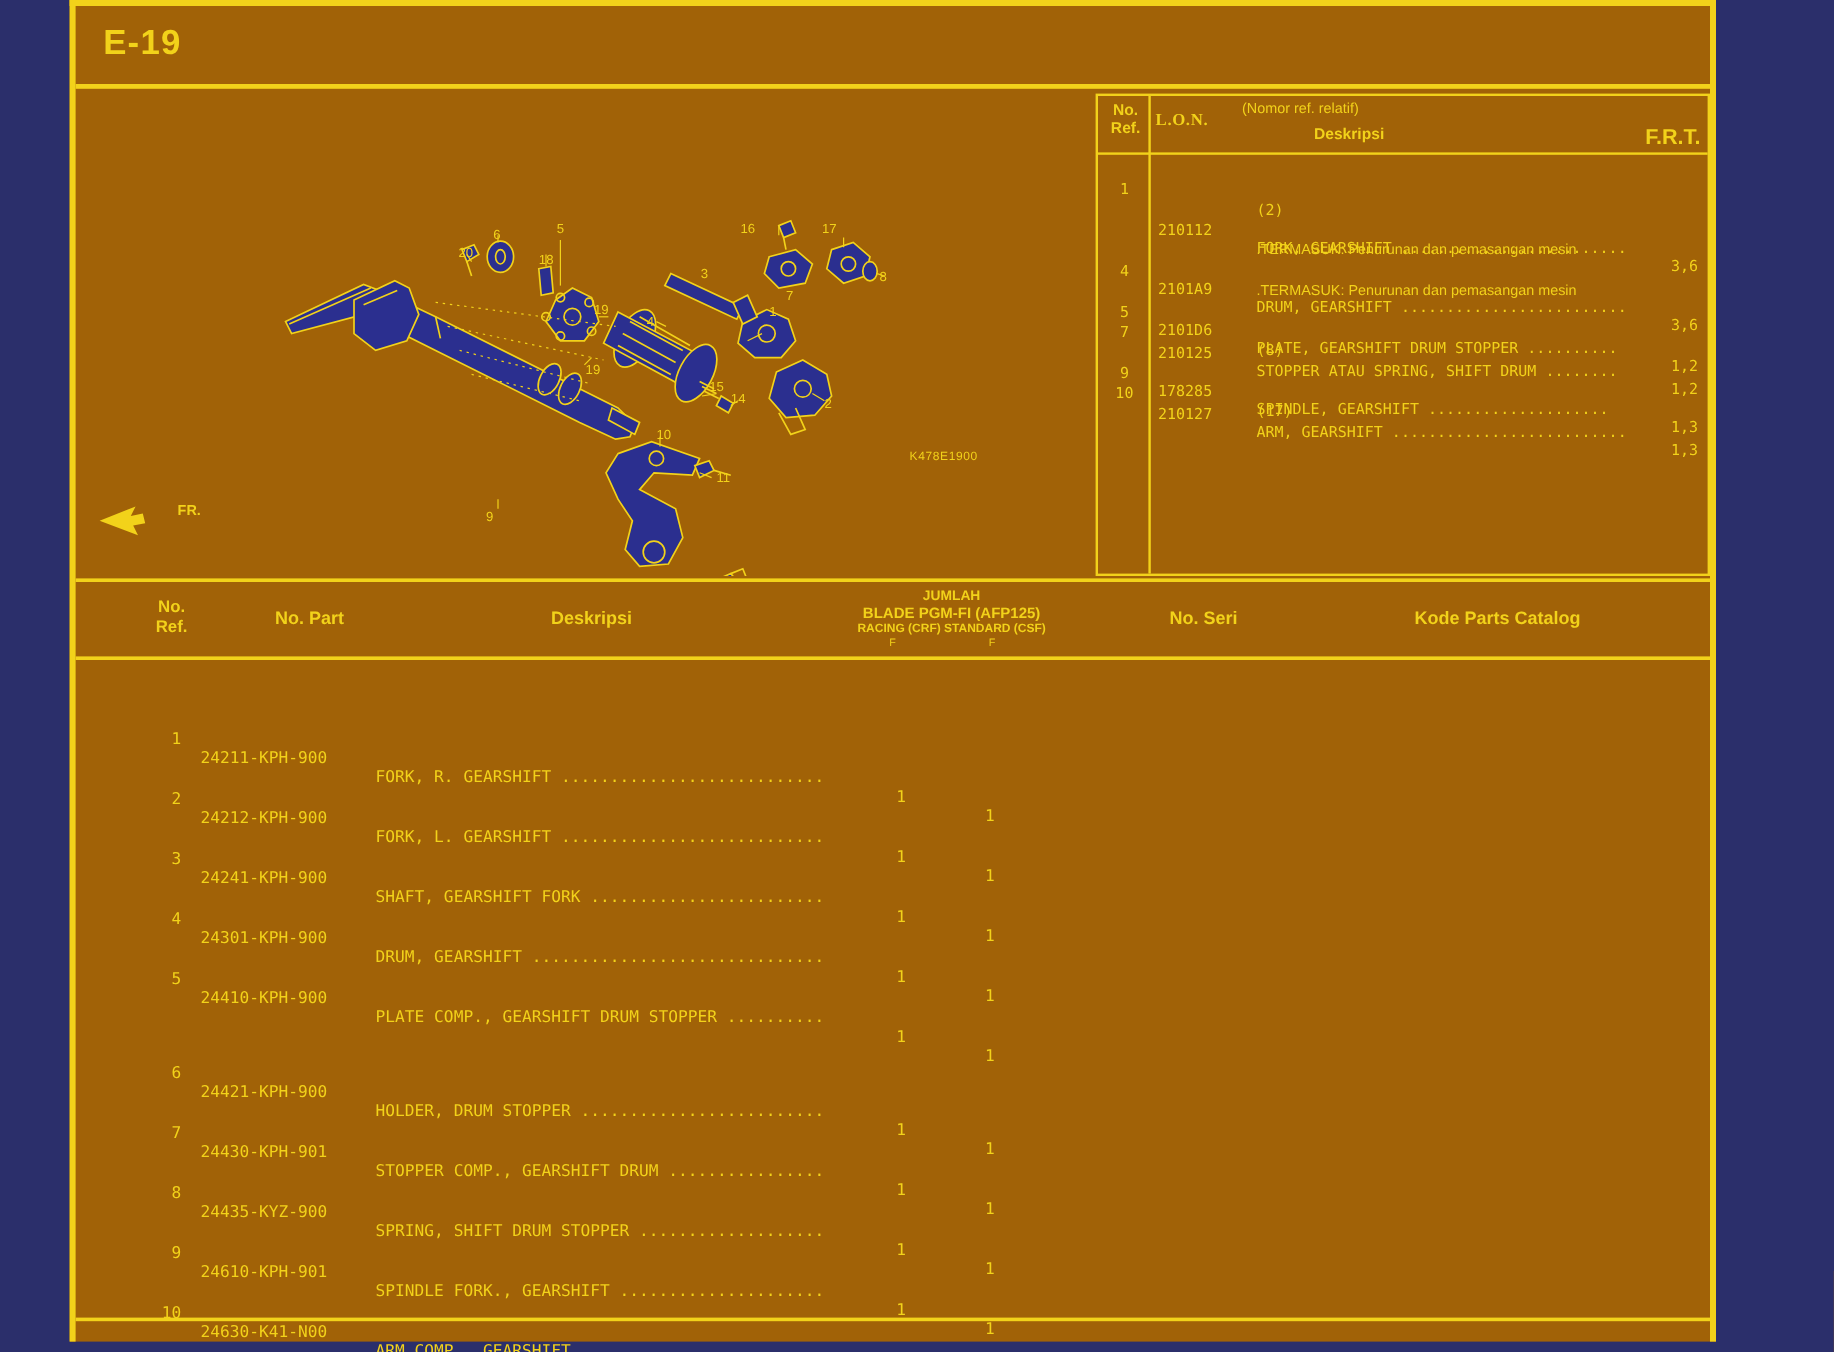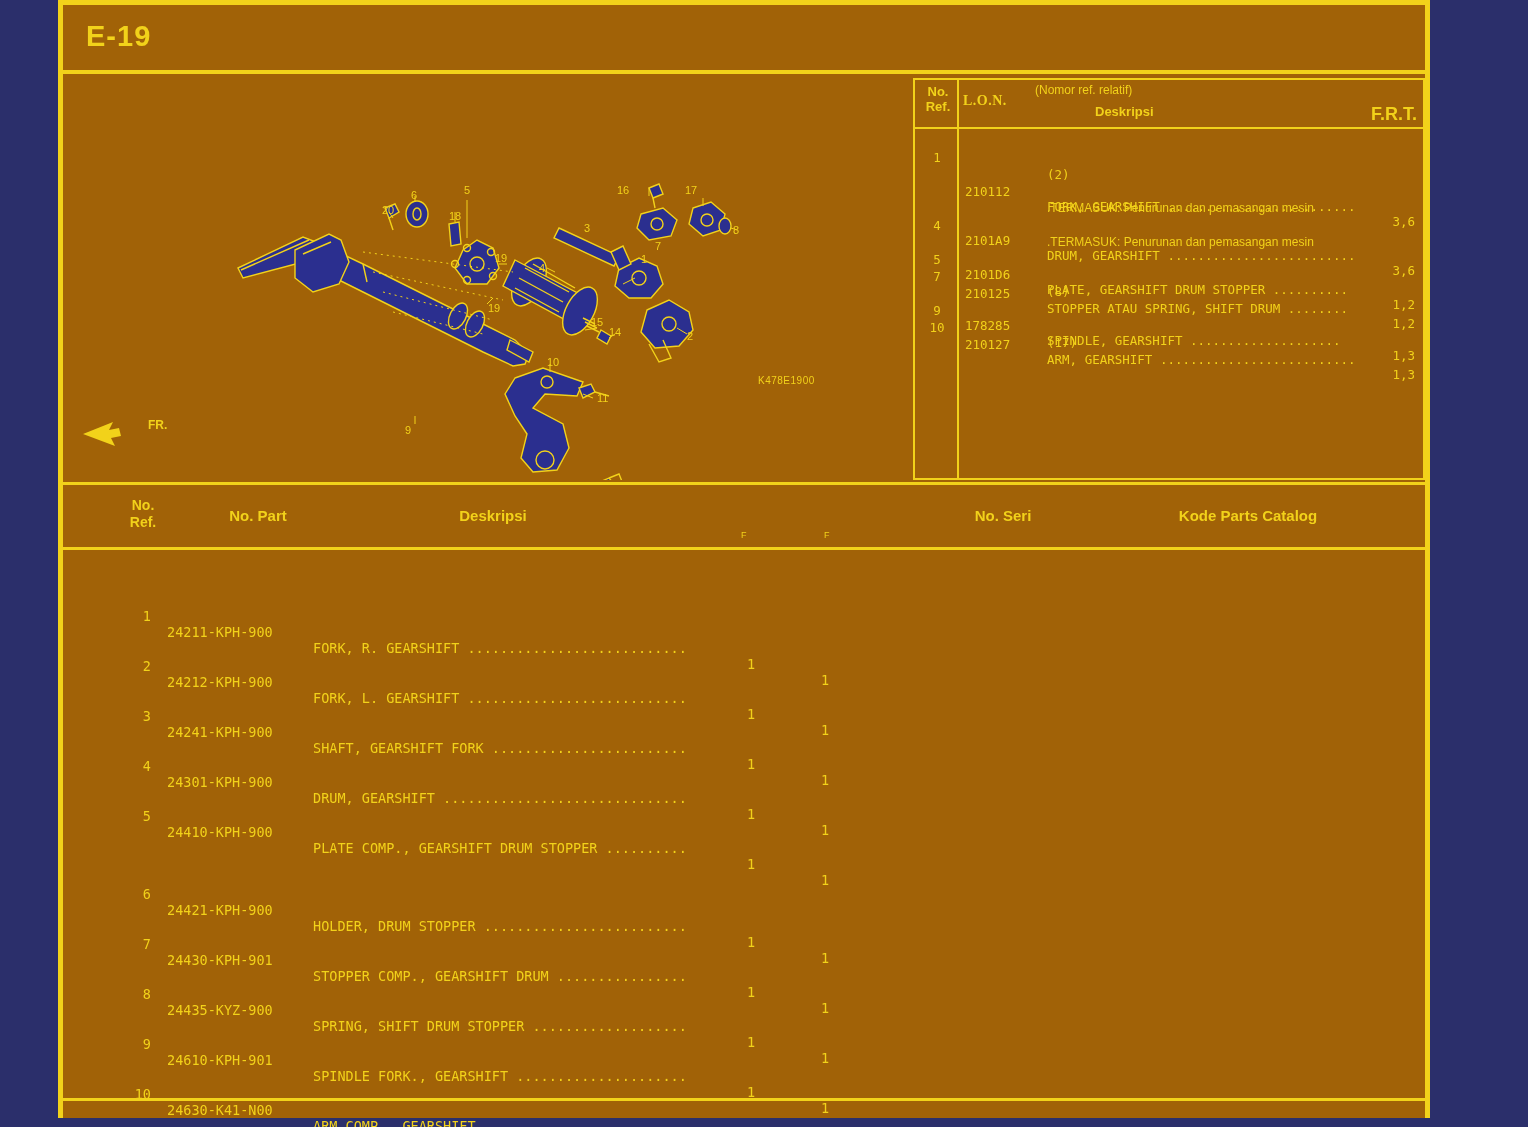--- a/index.html
+++ b/index.html
@@ -494,20 +494,25 @@
   </div>
 
   <div class="tbl">
     <div class="tbl-head">
       <div class="th th-noref">
         <div>No.</div>
         <div>Ref.</div>
       </div>
       <div class="th th-nopart">No. Part</div>
       <div class="th th-desk">Deskripsi</div>
+      <div class="th th-jumlah">
+        <div class="j1">JUMLAH</div>
+        <div class="j2">BLADE PGM-FI (AFP125)</div>
+        <div class="j3">RACING (CRF)   STANDARD (CSF)</div>
+      </div>
       <div class="f-marks">
         <span class="fa">F</span>
         <span class="fb">F</span>
       </div>
       <div class="th th-noseri">No. Seri</div>
       <div class="th th-kode">Kode Parts Catalog</div>
     </div>
 
     <div class="rows">
       <div class="prow">

